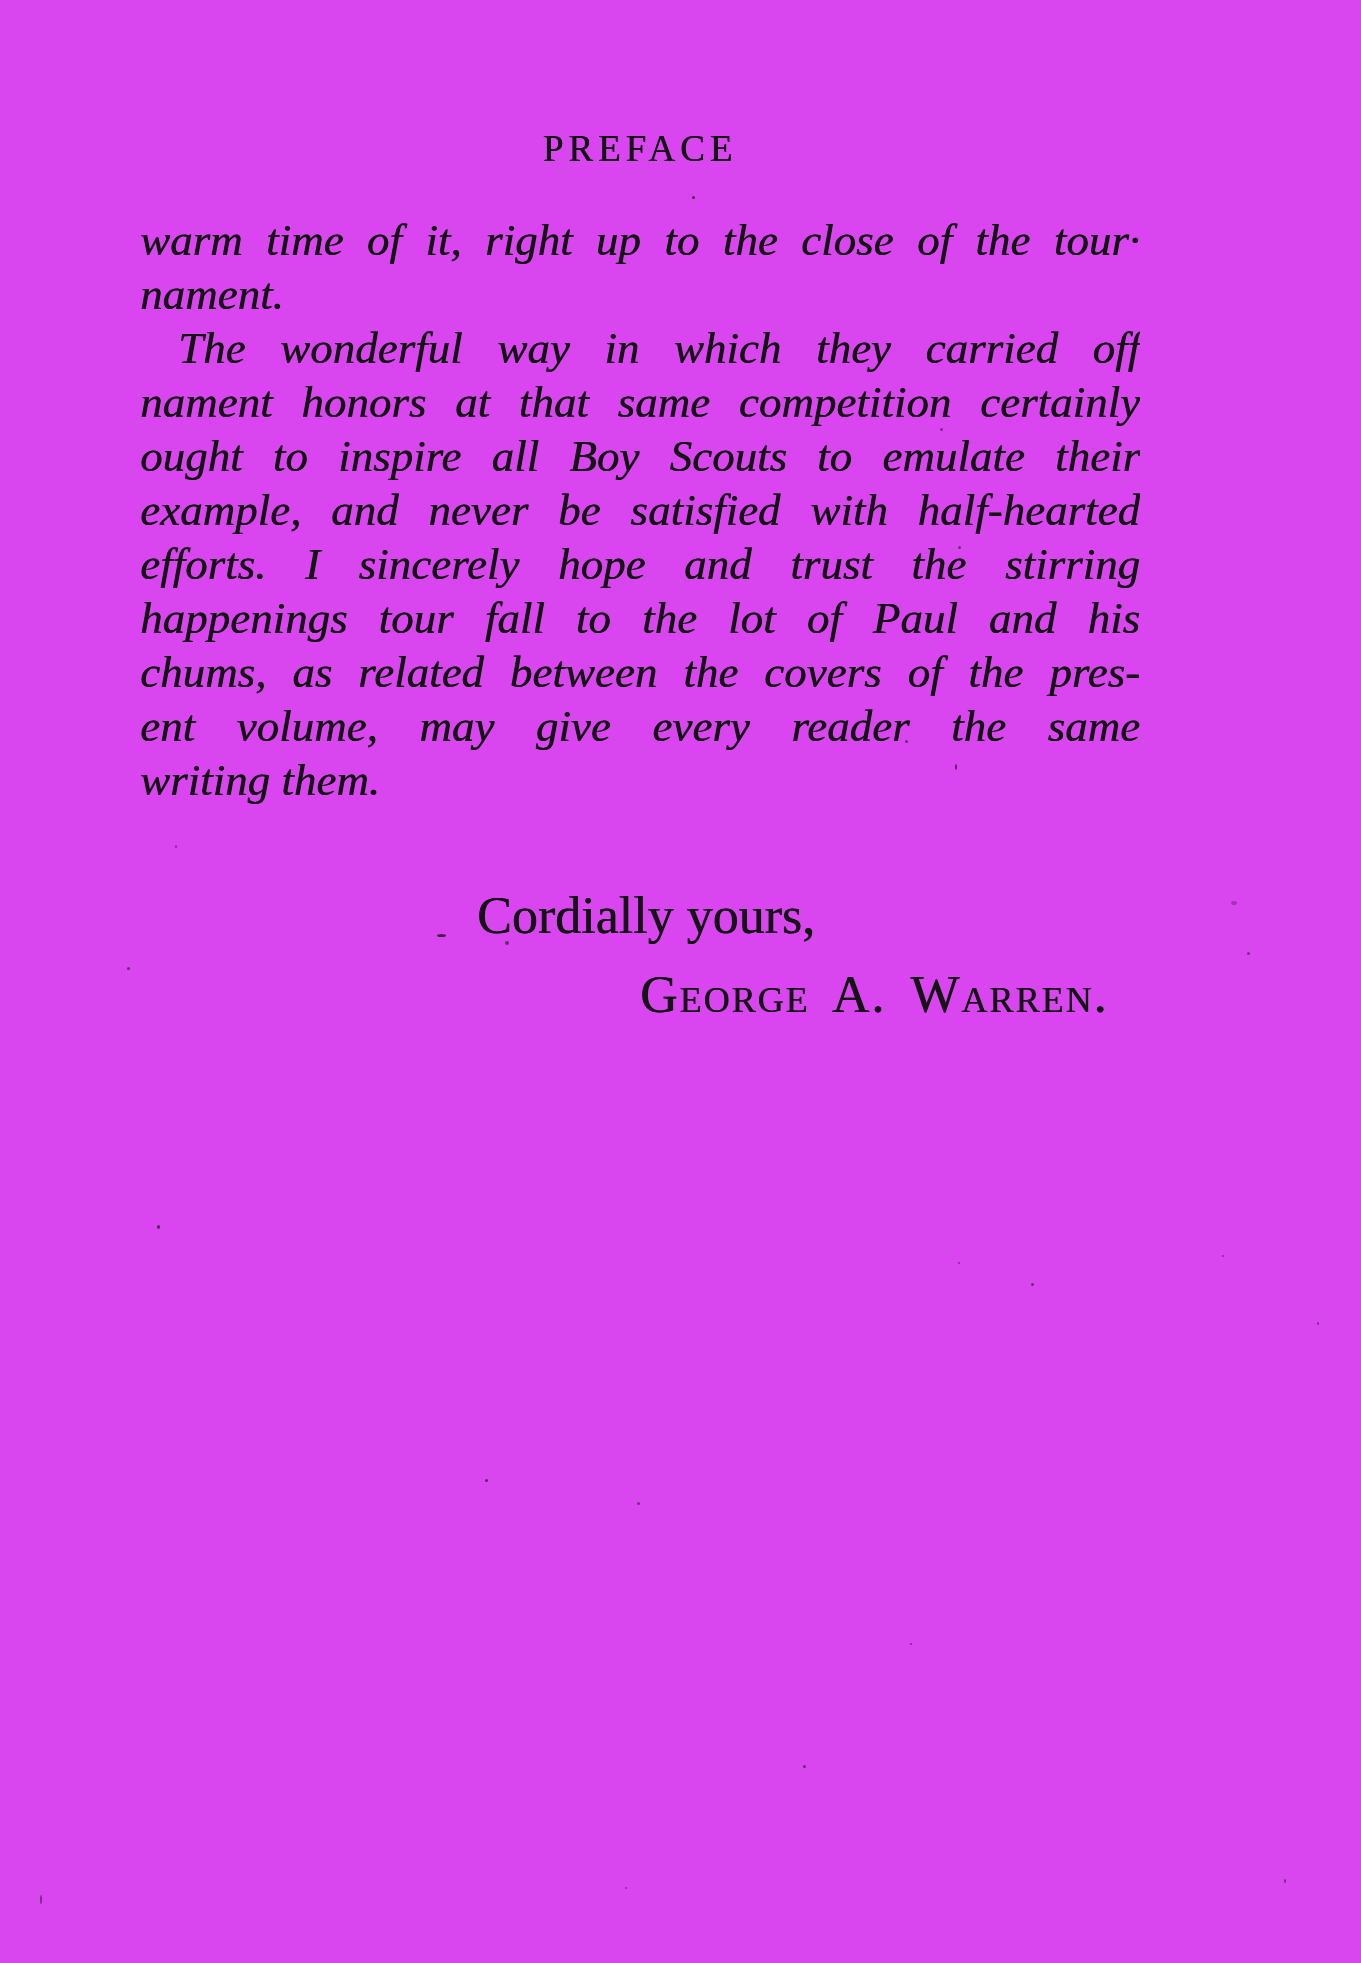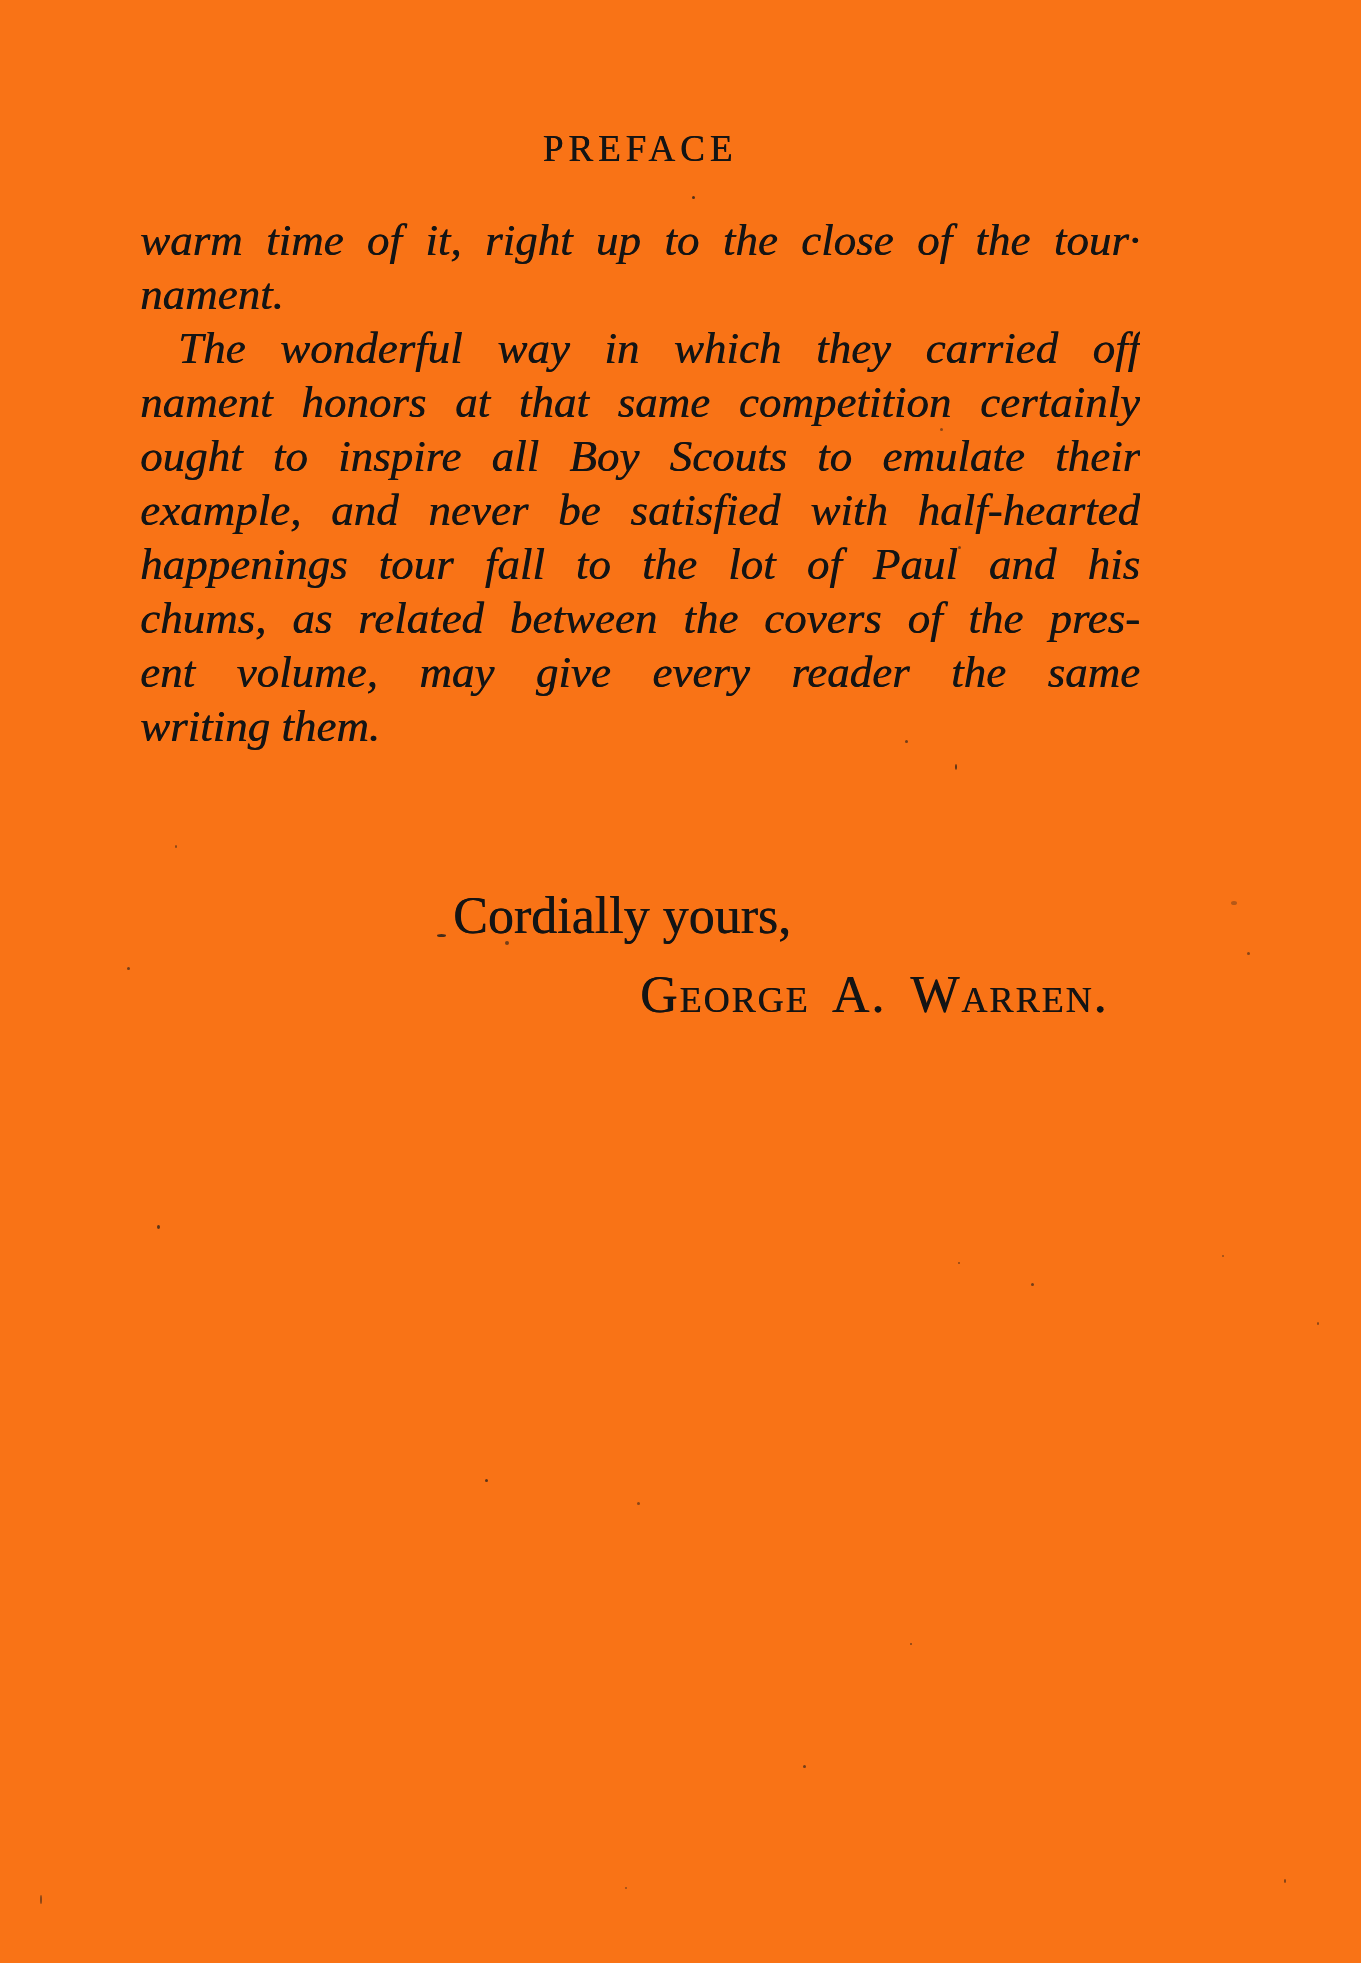--- a/index.html
+++ b/index.html
@@ -48,21 +48,21 @@
   }
   .line.last {
     text-align: left;
     text-align-last: left;
   }
   .line.indent {
     padding-left: 38px;
   }
   .closing {
     position: absolute;
-    left: 453px;
+    left: 477px;
     top: 890px;
     font-size: 52px;
     line-height: 52px;
   }
   .signature {
     position: absolute;
     left: 640px;
     top: 969px;
     font-size: 52px;
     line-height: 52px;
@@ -72,30 +72,31 @@
   }
   .speck {
     position: absolute;
     background: #1a1a1a;
     border-radius: 50%;
   }
 </style>
 </head>
 <body>
 
-<div class="page" style="color: rgb(20, 20, 20); background: #f97316;">
+<div class="page" style="color: rgb(20, 20, 20); background: #d946ef;">
   <h1 class="heading">PREFACE</h1>
 
   <div class="body-text">
       <div class="line">warm time of it, right up to the close of the tour·</div>
       <div class="line last">nament.</div>
       <div class="line indent">The wonderful way in which they carried off</div>
       <div class="line">nament honors at that same competition certainly</div>
       <div class="line">ought to inspire all Boy Scouts to emulate their</div>
       <div class="line">example, and never be satisfied with half-hearted</div>
+      <div class="line">efforts. I sincerely hope and trust the stirring</div>
       <div class="line">happenings tour fall to the lot of Paul and his</div>
       <div class="line">chums, as related between the covers of the pres-</div>
       <div class="line">ent volume, may give every reader the same</div>
       <div class="line last">writing them.</div>
     </div>
 
   <div class="closing">Cordially yours,</div>
 
   <div class="signature">George A. Warren.</div>
 

